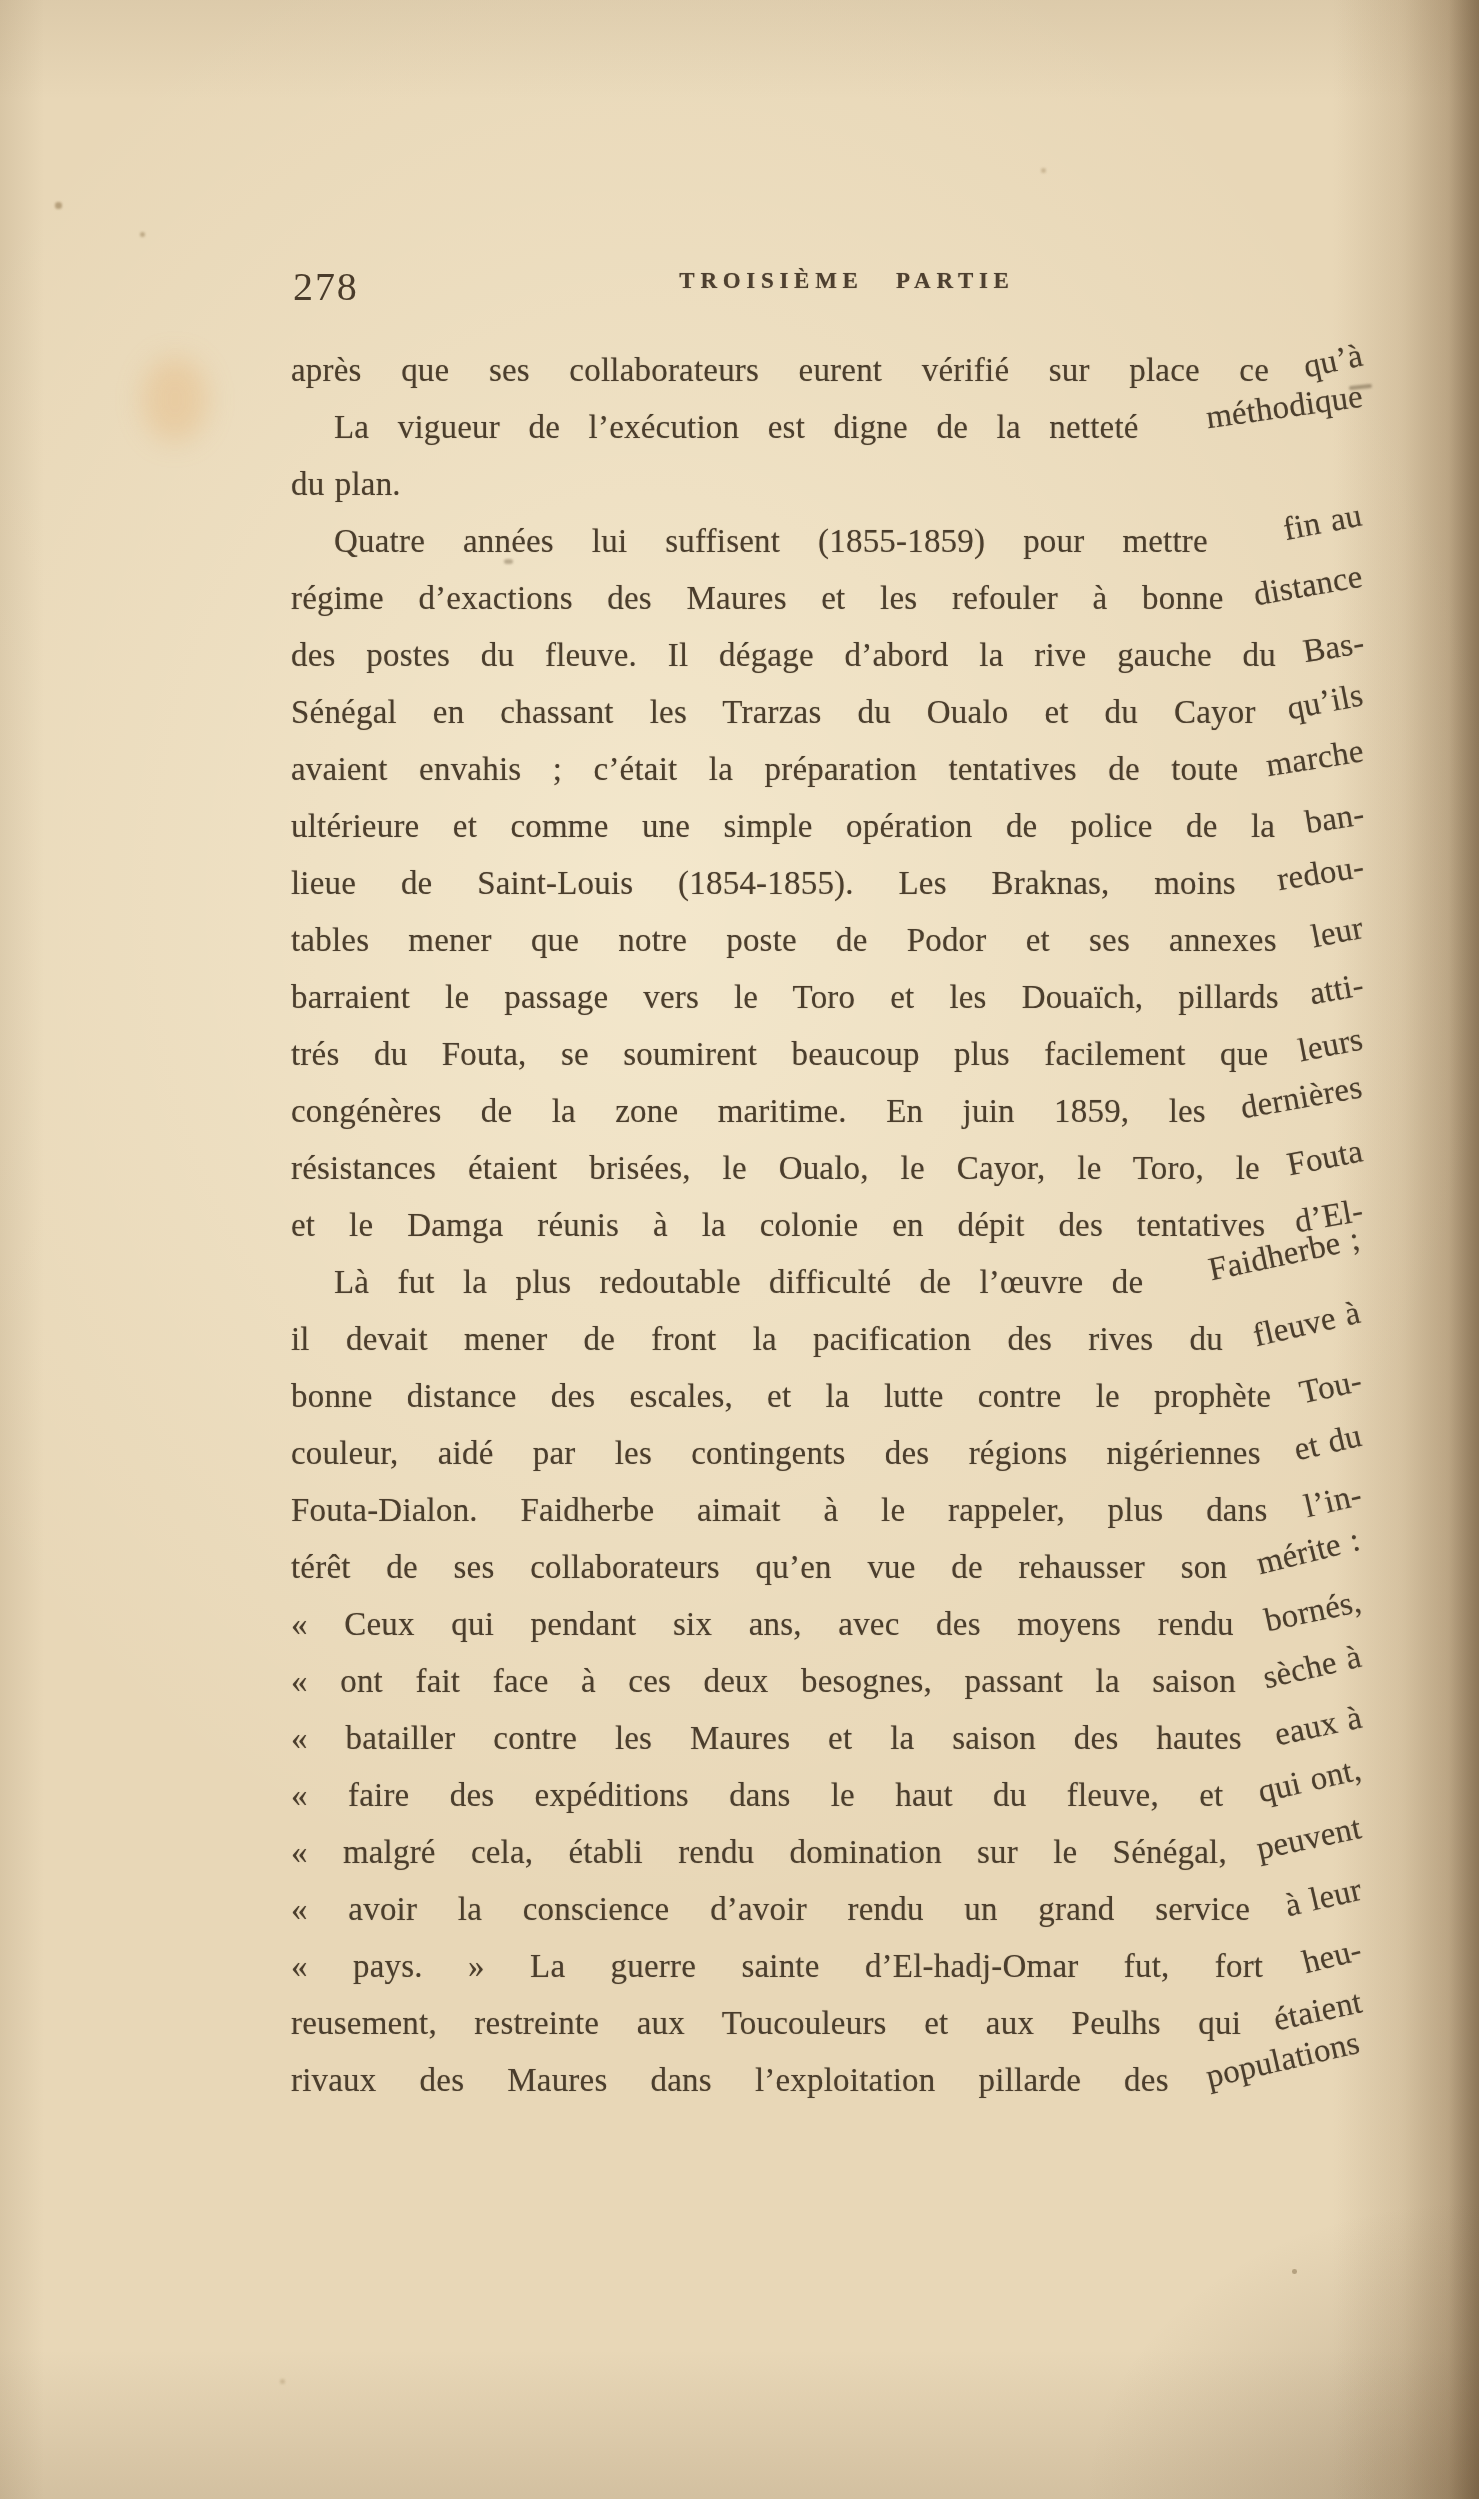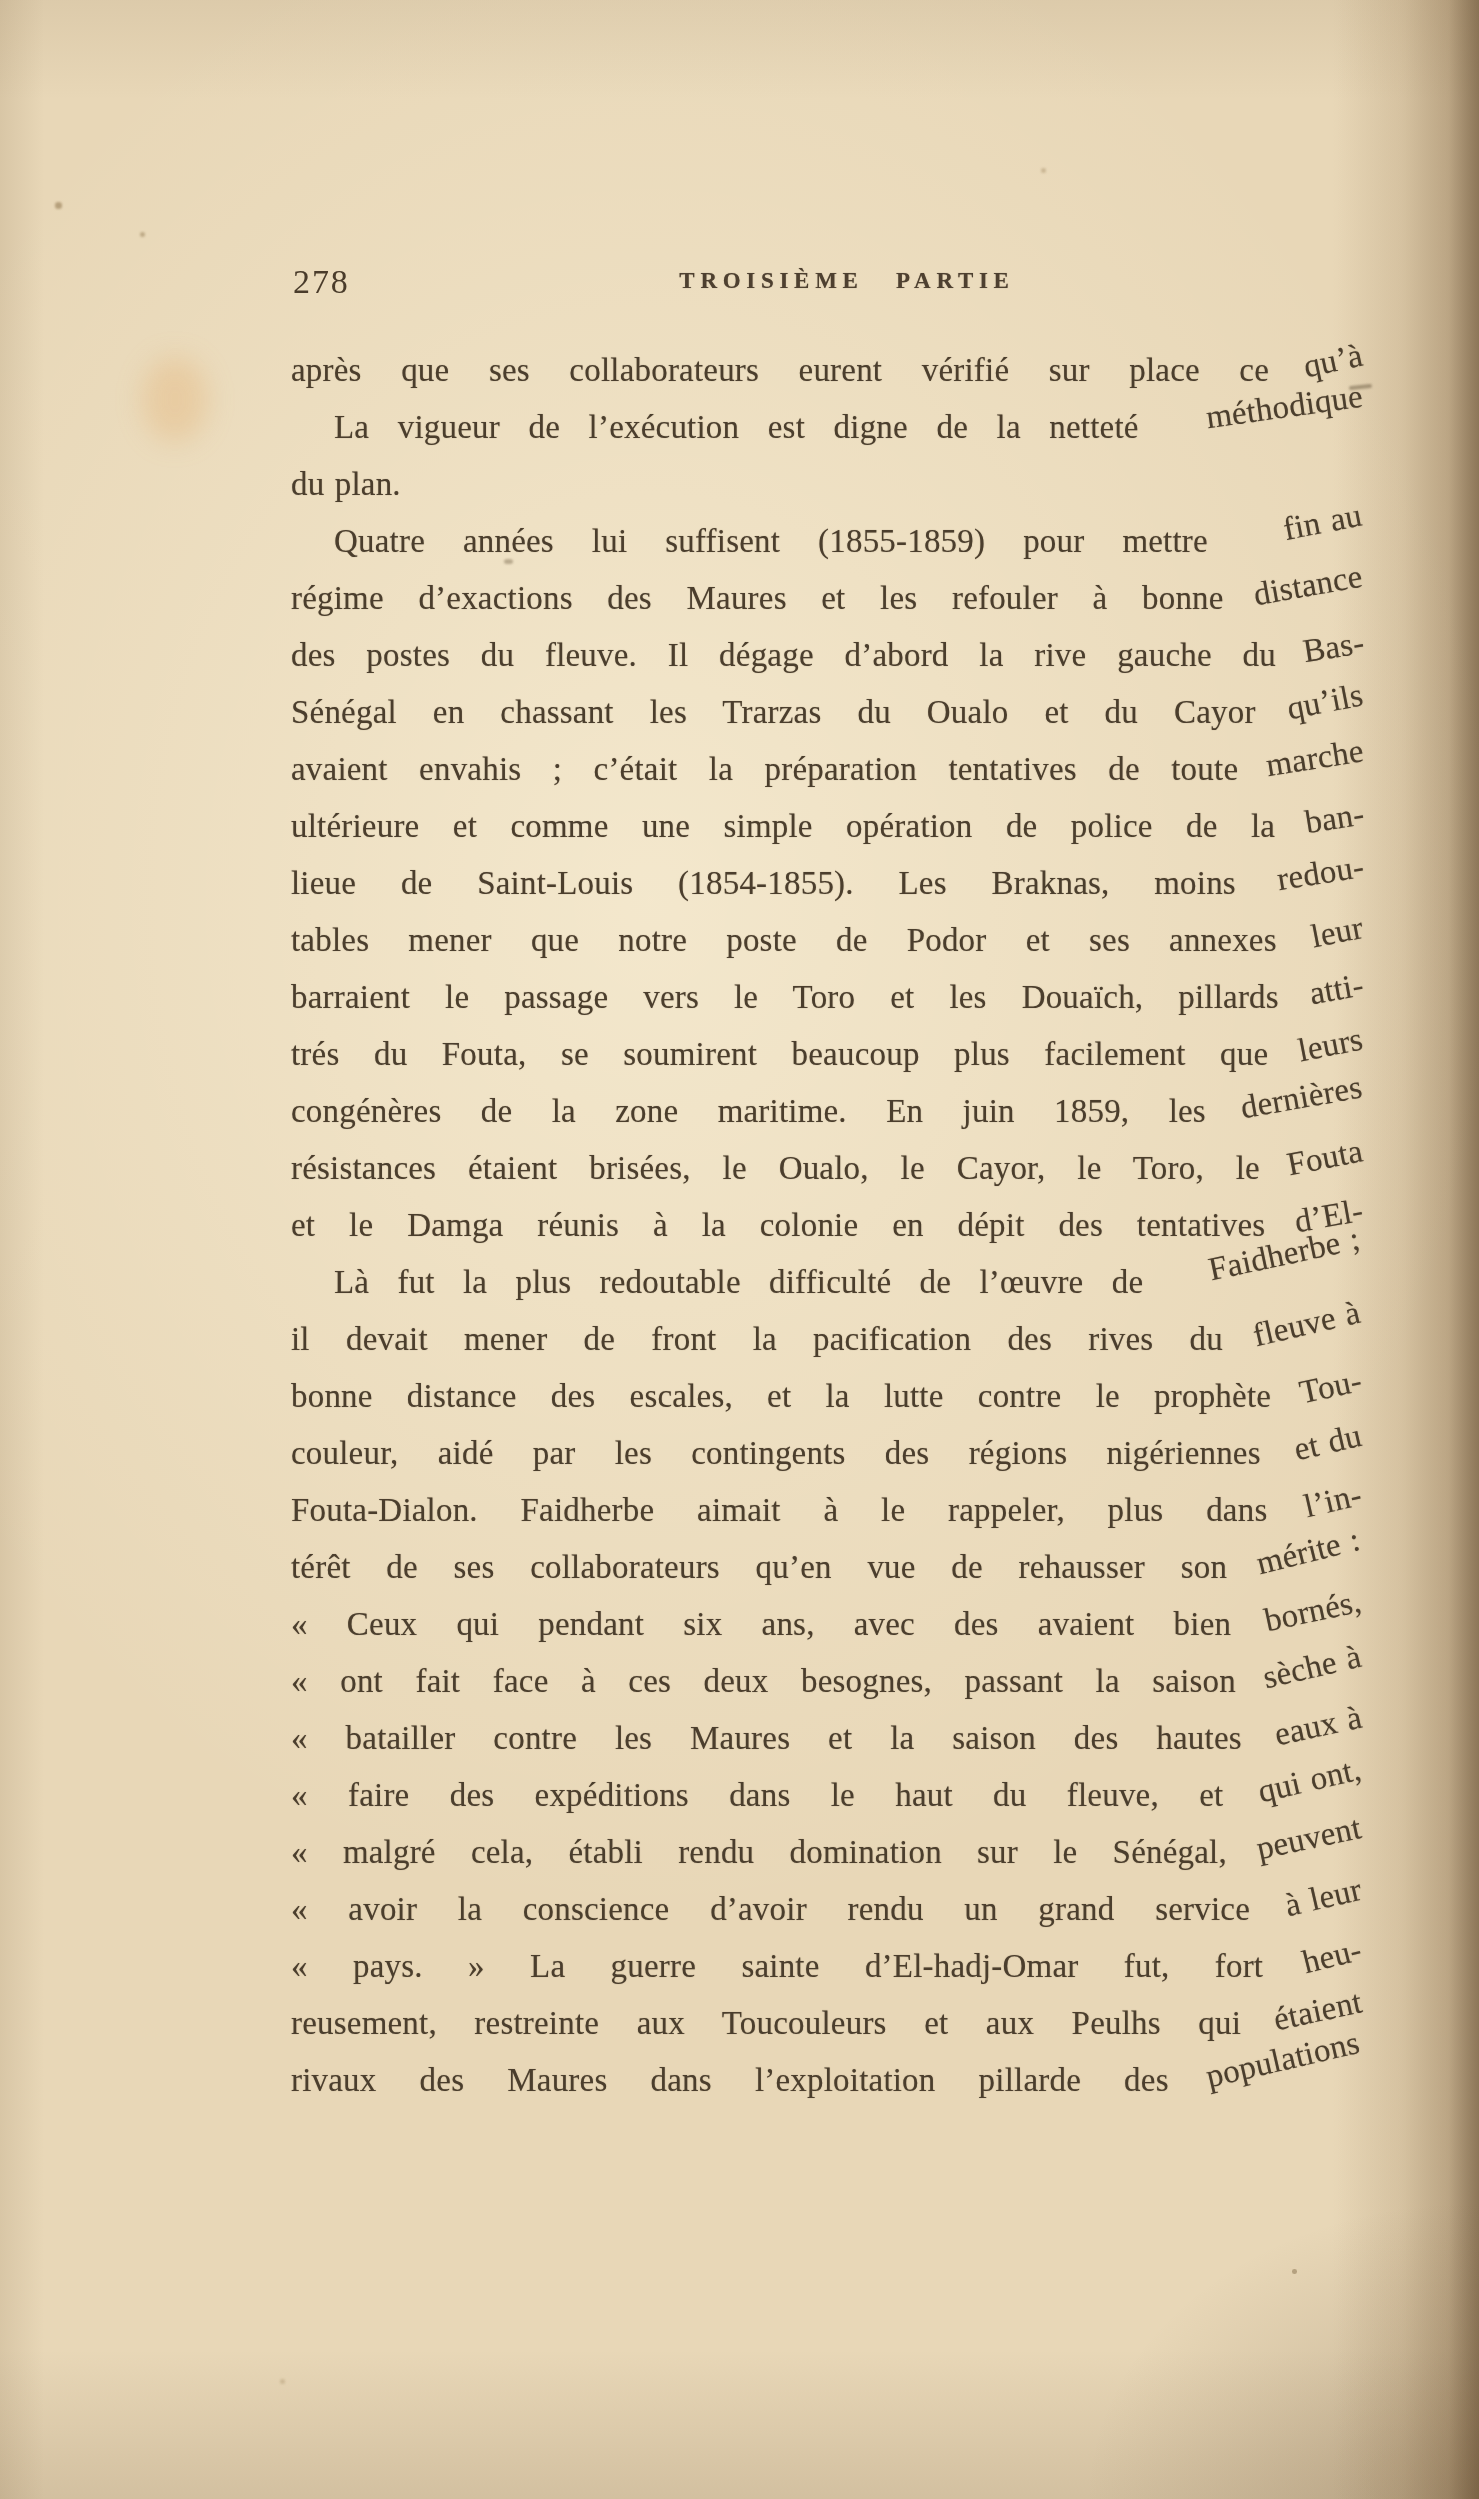--- a/index.html
+++ b/index.html
@@ -16,21 +16,21 @@
       linear-gradient(to top, rgba(112,86,54,0.18) 0%, rgba(112,86,54,0) 6%),
       linear-gradient(to bottom, rgba(120,94,60,0.10) 0%, rgba(120,94,60,0) 4%);
     font-family: "Liberation Serif", "DejaVu Serif", serif;
     color: #46392a;
   }
 
   
   .running-head { position: absolute; top: 263px; left: 0; width: 100%; height: 42px; }
   .folio {
     position: absolute; left: 293px; top: 0;
-    font-size: 34px; letter-spacing: 1.9px; color: #4a3c2b;
+    font-size: 40px; letter-spacing: 1.9px; color: #4a3c2b;
   }
   .head-title {
     position: absolute; left: 847px; top: 4.7px; transform: translateX(-50%);
     font-size: 23px; font-weight: bold; letter-spacing: 5.7px; word-spacing: 21px;
     color: #4e4030; white-space: nowrap;
     text-shadow: 0 0 0.9px rgba(78,64,48,0.55);
   }
 
   
   .text-block {
@@ -103,21 +103,21 @@
       <div class="line"><span>trés du Fouta, se soumirent beaucoup plus facilement que</span> <span class="tail" style="transform: rotate(-11deg) translateY(-3.8px);">leurs</span></div>
       <div class="line"><span>congénères de la zone maritime. En juin 1859, les</span> <span class="tail" style="transform: rotate(-10deg) translateY(-3.8px);">dernières</span></div>
       <div class="line"><span>résistances étaient brisées, le Oualo, le Cayor, le Toro, le</span> <span class="tail" style="transform: rotate(-11deg) translateY(-3.8px);">Fouta</span></div>
       <div class="line"><span>et le Damga réunis à la colonie en dépit des tentatives</span> <span class="tail" style="transform: rotate(-10deg) translateY(-3.8px);">d’El-</span></div>
       <div class="line indent"><span>Là fut la plus redoutable difficulté de l’œuvre de</span> <span class="tail" style="transform: rotate(-12deg) translateY(-3.8px);">Faidherbe ;</span></div>
       <div class="line"><span>il devait mener de front la pacification des rives du</span> <span class="tail" style="transform: rotate(-13deg) translateY(-3.8px);">fleuve à</span></div>
       <div class="line"><span>bonne distance des escales, et la lutte contre le prophète</span> <span class="tail" style="transform: rotate(-12deg) translateY(-3.8px);">Tou-</span></div>
       <div class="line"><span>couleur, aidé par les contingents des régions nigériennes</span> <span class="tail" style="transform: rotate(-13deg) translateY(-3.8px);">et du</span></div>
       <div class="line"><span>Fouta-Dialon. Faidherbe aimait à le rappeler, plus dans</span> <span class="tail" style="transform: rotate(-13deg) translateY(-3.8px);">l’in-</span></div>
       <div class="line"><span>térêt de ses collaborateurs qu’en vue de rehausser son</span> <span class="tail" style="transform: rotate(-14deg) translateY(-3.8px);">mérite :</span></div>
-      <div class="line"><span>« Ceux qui pendant six ans, avec des avaient bien</span> <span class="tail" style="transform: rotate(-12deg) translateY(-3.8px);">bornés,</span></div>
+      <div class="line"><span>« Ceux qui pendant six ans, avec des moyens rendu</span> <span class="tail" style="transform: rotate(-12deg) translateY(-3.8px);">bornés,</span></div>
       <div class="line"><span>« ont fait face à ces deux besognes, passant la saison</span> <span class="tail" style="transform: rotate(-13deg) translateY(-3.8px);">sèche à</span></div>
       <div class="line"><span>« batailler contre les Maures et la saison des hautes</span> <span class="tail" style="transform: rotate(-12deg) translateY(-3.8px);">eaux à</span></div>
       <div class="line"><span>« faire des expéditions dans le haut du fleuve, et</span> <span class="tail" style="transform: rotate(-13deg) translateY(-3.8px);">qui ont,</span></div>
       <div class="line"><span>« malgré cela, établi rendu domination sur le Sénégal,</span> <span class="tail" style="transform: rotate(-12deg) translateY(-3.8px);">peuvent</span></div>
       <div class="line"><span>« avoir la conscience d’avoir rendu un grand service</span> <span class="tail" style="transform: rotate(-13deg) translateY(-3.8px);">à leur</span></div>
       <div class="line"><span>« pays. » La guerre sainte d’El-hadj-Omar fut, fort</span> <span class="tail" style="transform: rotate(-14deg) translateY(-3.8px);">heu-</span></div>
       <div class="line"><span>reusement, restreinte aux Toucouleurs et aux Peulhs qui</span> <span class="tail" style="transform: rotate(-12deg) translateY(-3.8px);">étaient</span></div>
       <div class="line"><span>rivaux des Maures dans l’exploitation pillarde des</span> <span class="tail" style="transform: rotate(-13deg) translateY(-3.8px);">populations</span></div>
     </div>
 

